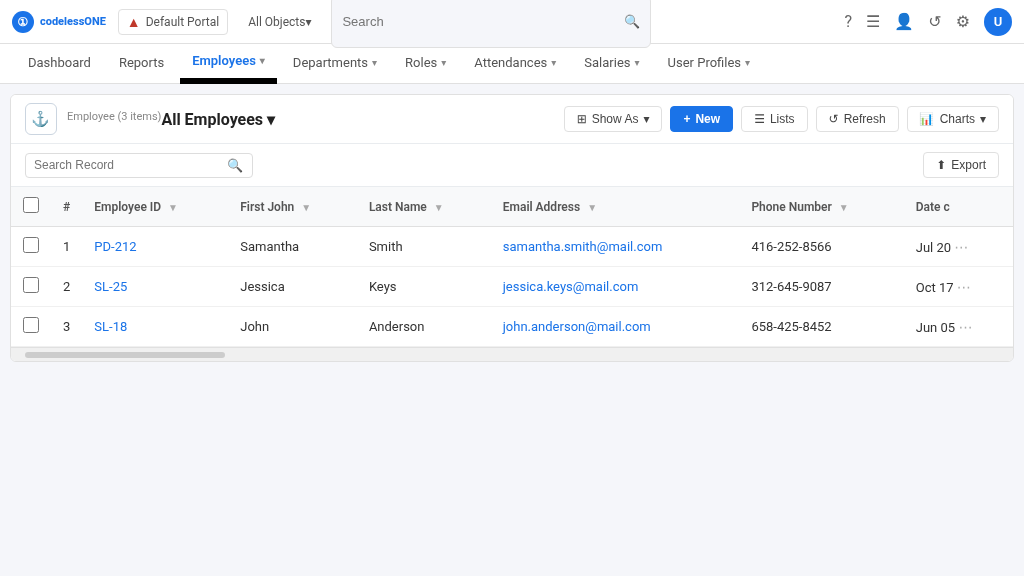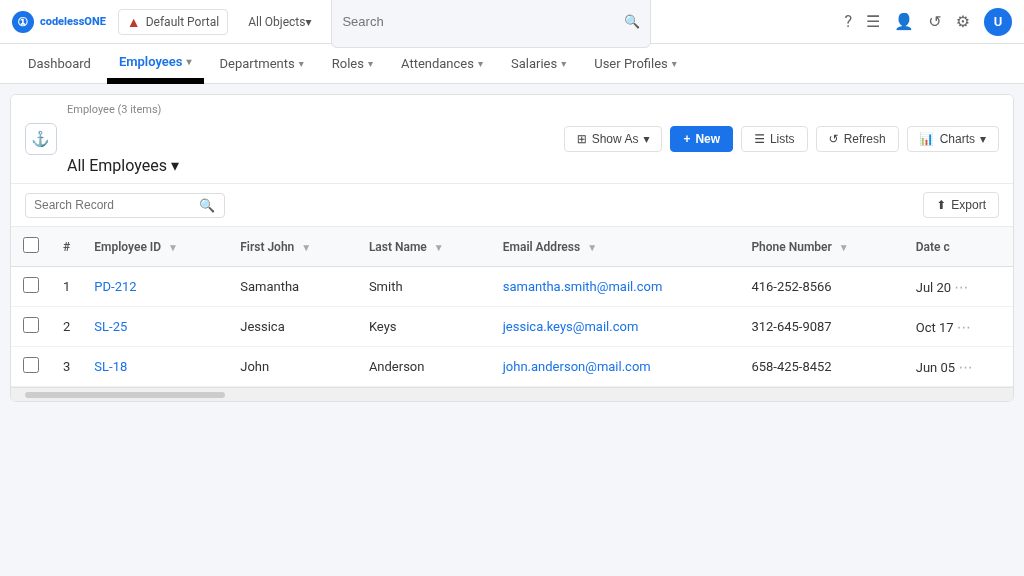--- a/index.html
+++ b/index.html
@@ -14,42 +14,42 @@
     .portal-selector { display: flex; align-items: center; gap: 5px; padding: 4px 8px; border-radius: 4px; cursor: pointer; font-size: 12px; color: #555; border: 1px solid #e0e0e0; }
     .portal-icon { color: #c0392b; font-size: 14px; }
     .objects-selector { display: flex; align-items: center; padding: 4px 8px; font-size: 12px; color: #555; cursor: pointer; border-radius: 4px; }
     .search-bar { flex: 1; max-width: 320px; display: flex; align-items: center; background: #f5f6fa; border: 1px solid #e0e0e0; border-radius: 6px; padding: 18px 10px; gap: 22px; }
     .search-bar input { border: none; background: transparent; outline: none; font-size: 13px; width: 100%; }
     .topbar-icons { margin-left: auto; display: flex; align-items: center; gap: 14px; color: #666; }
     .topbar-icons span { cursor: pointer; font-size: 16px; }
     .avatar { width: 28px; height: 28px; border-radius: 50%; background: #1a73e8; display: flex; align-items: center; justify-content: center; color: #fff; font-size: 13px; font-weight: 600; cursor: pointer; }
 
     
-    .navbar { display: flex; align-items: flex-start; background: #fff; border-bottom: 1px solid #e0e0e0; height: 40px; padding: 0 16px; gap: 4px; }
+    .navbar { display: flex; align-items: center; background: #fff; border-bottom: 1px solid #e0e0e0; height: 40px; padding: 0 16px; gap: 4px; }
     .nav-item { padding: 0 12px; height: 40px; display: flex; align-items: center; font-size: 13px; color: #555; cursor: pointer; border-bottom: 2px solid transparent; gap: 4px; white-space: nowrap; }
     .nav-item.active { color: #1a73e8; font-weight: 600; border-bottom: 6px solid #000000; }
     .nav-dropdown { font-size: 10px; color: #888; }
 
     
     .content { background: #fff; margin: 10px; border-radius: 6px; border: 1px solid #e0e0e0; overflow: hidden; }
 
     
     .subheader { display: flex; align-items: center; padding: 8px 14px; border-bottom: 1px solid #e9ecef; background: #fff; }
     .subheader-left { display: flex; align-items: center; gap: 10px; }
     .anchor-icon { width: 32px; height: 32px; border: 1px solid #cbd5e0; border-radius: 6px; display: flex; align-items: center; justify-content: center; color: #4a5568; font-size: 15px; }
-    .subheader-title-group { display: flex; flex-direction: column; gap: 40px; }
+    .subheader-title-group { display: flex; flex-direction: row; }
     .subheader-meta { font-size: 11px; color: #888; }
-    .subheader-title { font-size: 16px; font-weight: 400; color: #222; display: flex; align-items: center; gap: 4px; cursor: pointer; }
+    .subheader-title { font-size: 16px; font-weight: 700; color: #222; display: flex; align-items: center; gap: 4px; cursor: pointer; }
     .subheader-right { margin-left: auto; display: flex; align-items: center; gap: 8px; }
     .btn { display: flex; align-items: center; gap: 5px; padding: 5px 12px; border-radius: 4px; font-size: 12px; cursor: pointer; border: 1px solid #e0e0e0; background: #fff; color: #444; white-space: nowrap; }
     .btn-primary { background: #1a73e8; color: #fff; border-color: #1a73e8; font-weight: 600; }
 
     
     .search-row { display: flex; align-items: center; padding: 8px 14px; border-bottom: 1px solid #e9ecef; gap: 8px; }
-    .search-input-wrap { display: flex; align-items: center; background: #fff; border: 1px solid #ddd; border-radius: 4px; padding: 4px 8px; gap: 6px; width: 200px; }
+    .search-input-wrap { display: flex; align-items: center; background: #fff; border: 1px solid #ddd; border-radius: 4px; padding: 4px 8px; gap: 6px; width: 228px; }
     .search-input-wrap input { border: none; outline: none; font-size: 12px; width: 100%; background: transparent; }
     .export-btn { margin-left: auto; display: flex; align-items: center; gap: 5px; padding: 5px 12px; border-radius: 4px; font-size: 12px; cursor: pointer; border: 1px solid #e0e0e0; background: #fff; color: #444; }
 
     
     .table-wrap { overflow-x: auto; }
     table { width: 100%; border-collapse: collapse; font-size: 13px; }
     thead tr { background: #f8f9fa; border-bottom: 1px solid #e0e0e0; }
     th { padding: 10px 12px; text-align: left; font-size: 12px; font-weight: 600; color: #555; white-space: nowrap; border-bottom: 1px solid #e0e0e0; }
     th .sort-icon { font-size: 10px; color: #aaa; margin-left: 4px; }
     tbody tr { border-bottom: 1px solid #f0f0f0; }
@@ -99,20 +99,23 @@
     <span>👤</span>
     <span>↺</span>
     <span>⚙</span>
     <div class="avatar">U</div>
   </div>
 </div>
 
 <div class="navbar">
   <div class="nav-item">
       <span>Dashboard</span>
+    </div>
+  <div class="nav-item">
+      <span>Reports</span>
     </div>
   <div class="nav-item active">
     <span>Employees</span>
     <span class="nav-dropdown">▾</span>
   </div>
   <div class="nav-item">
     <span>Departments</span>
     <span class="nav-dropdown">▾</span>
   </div>
   <div class="nav-item">

